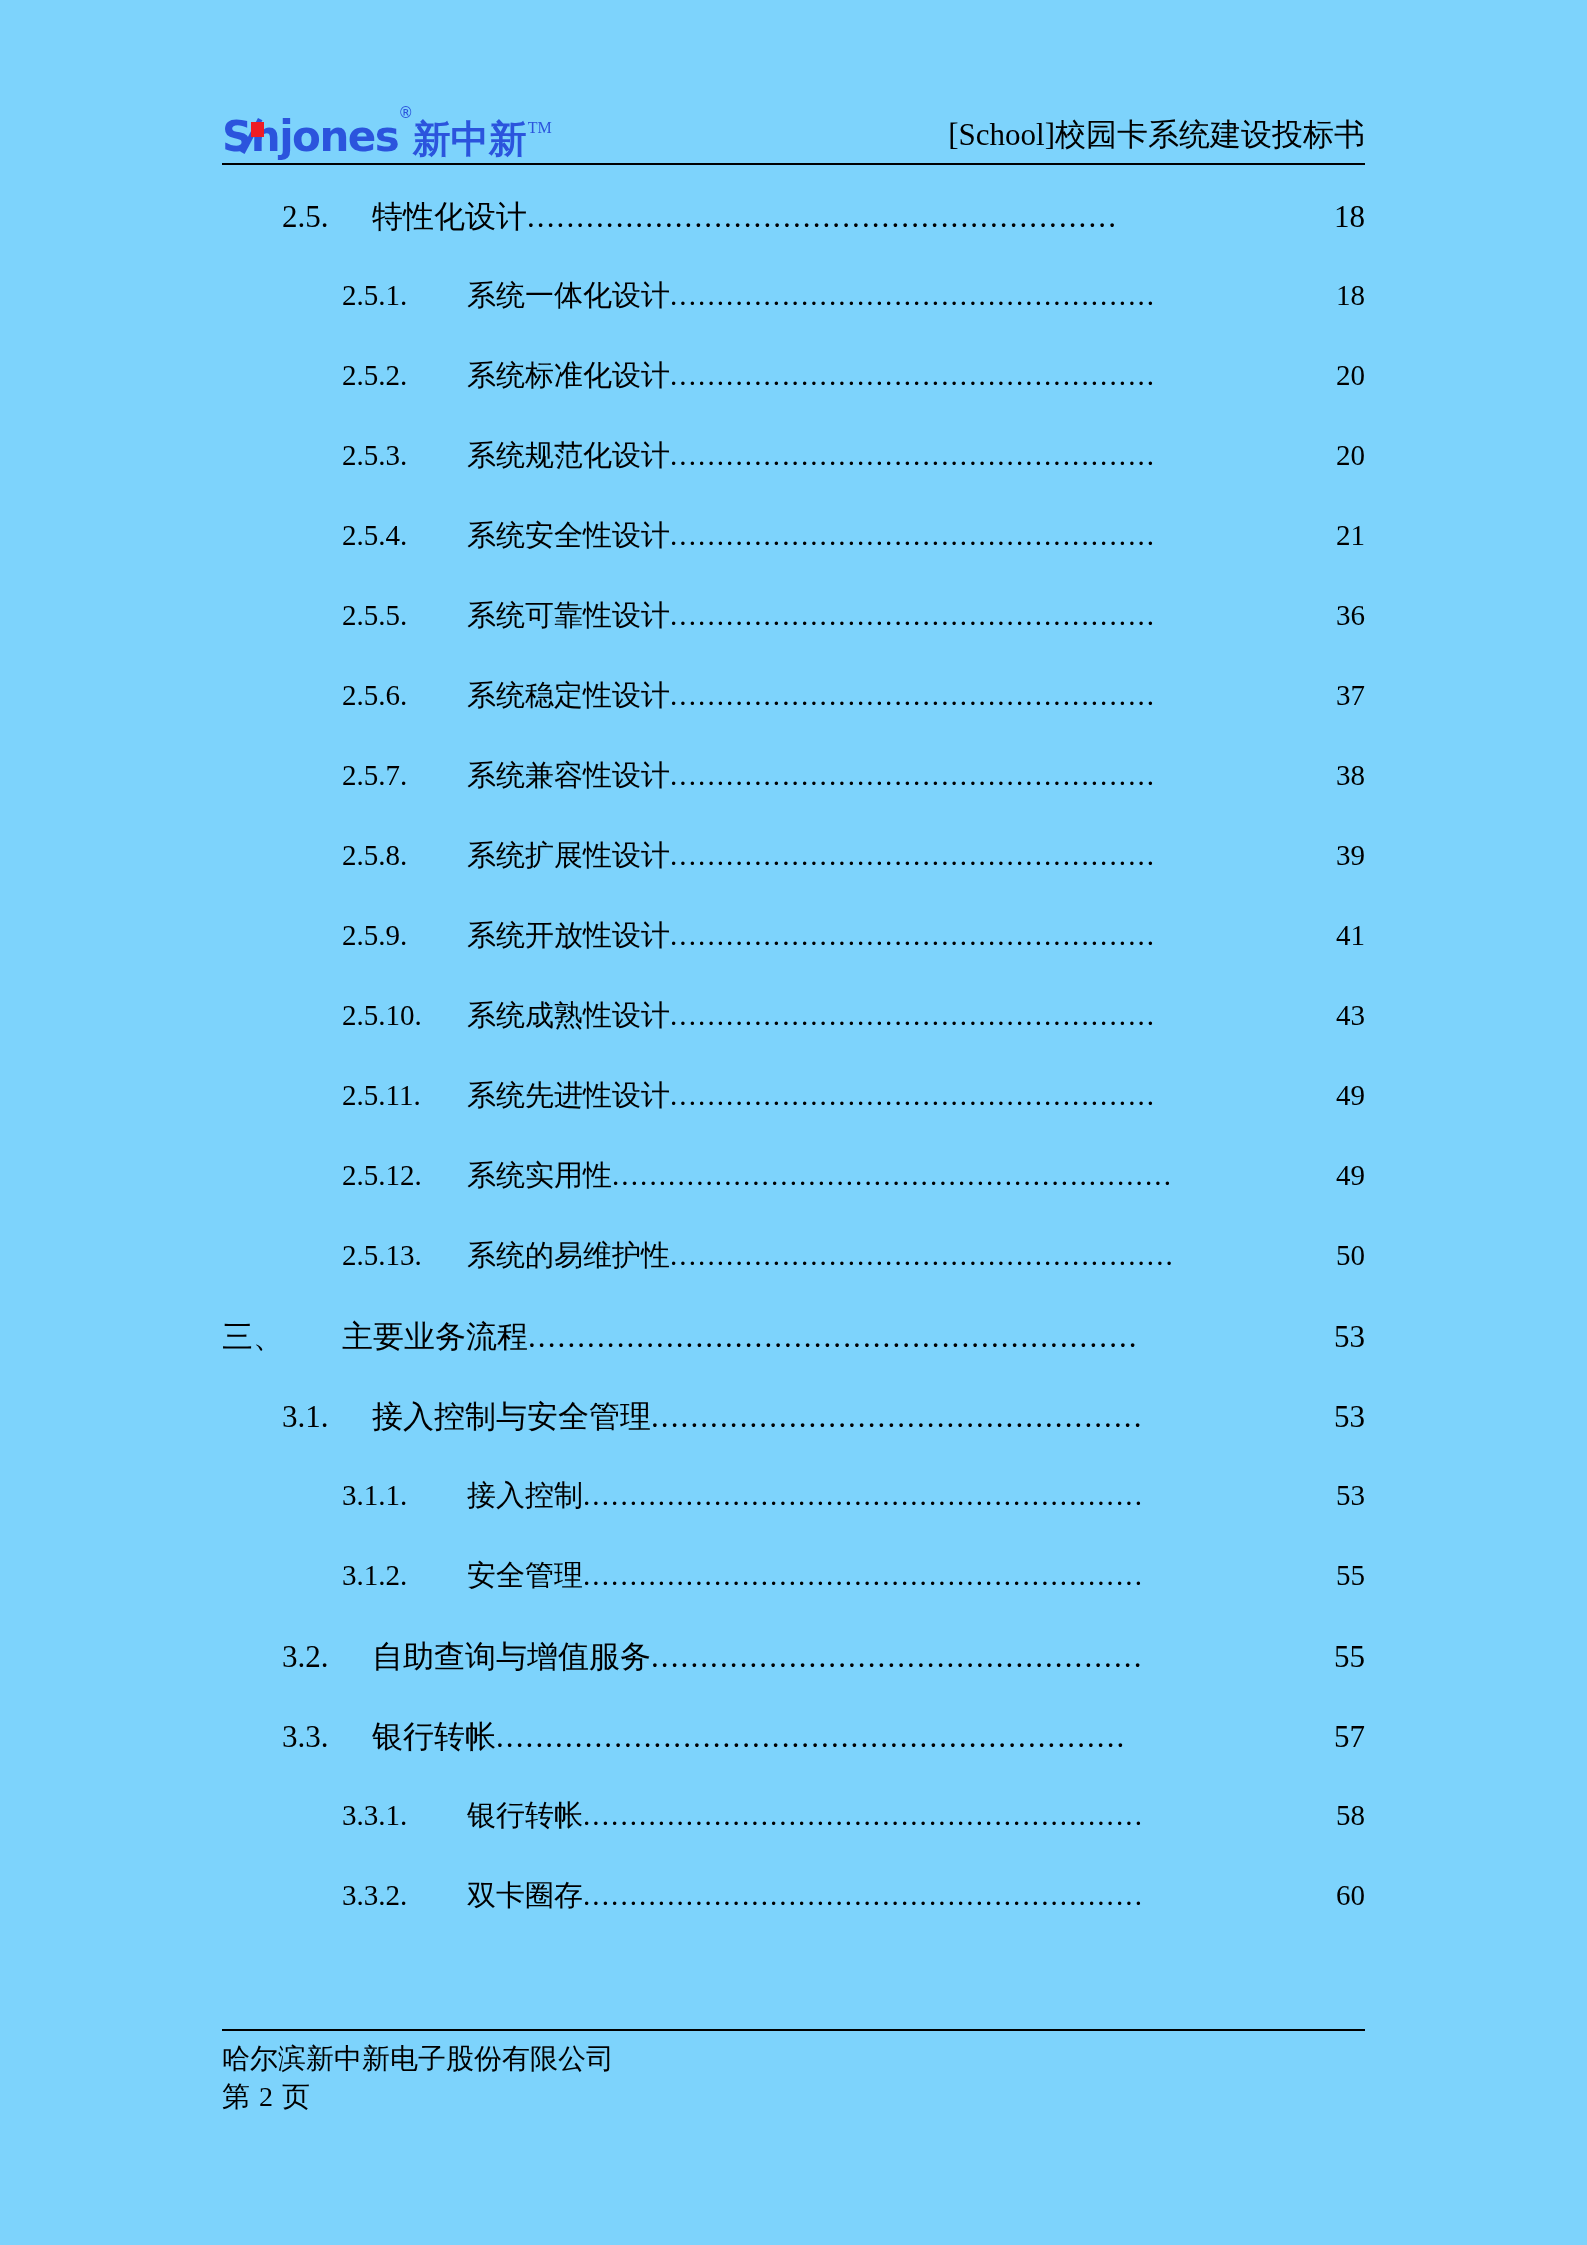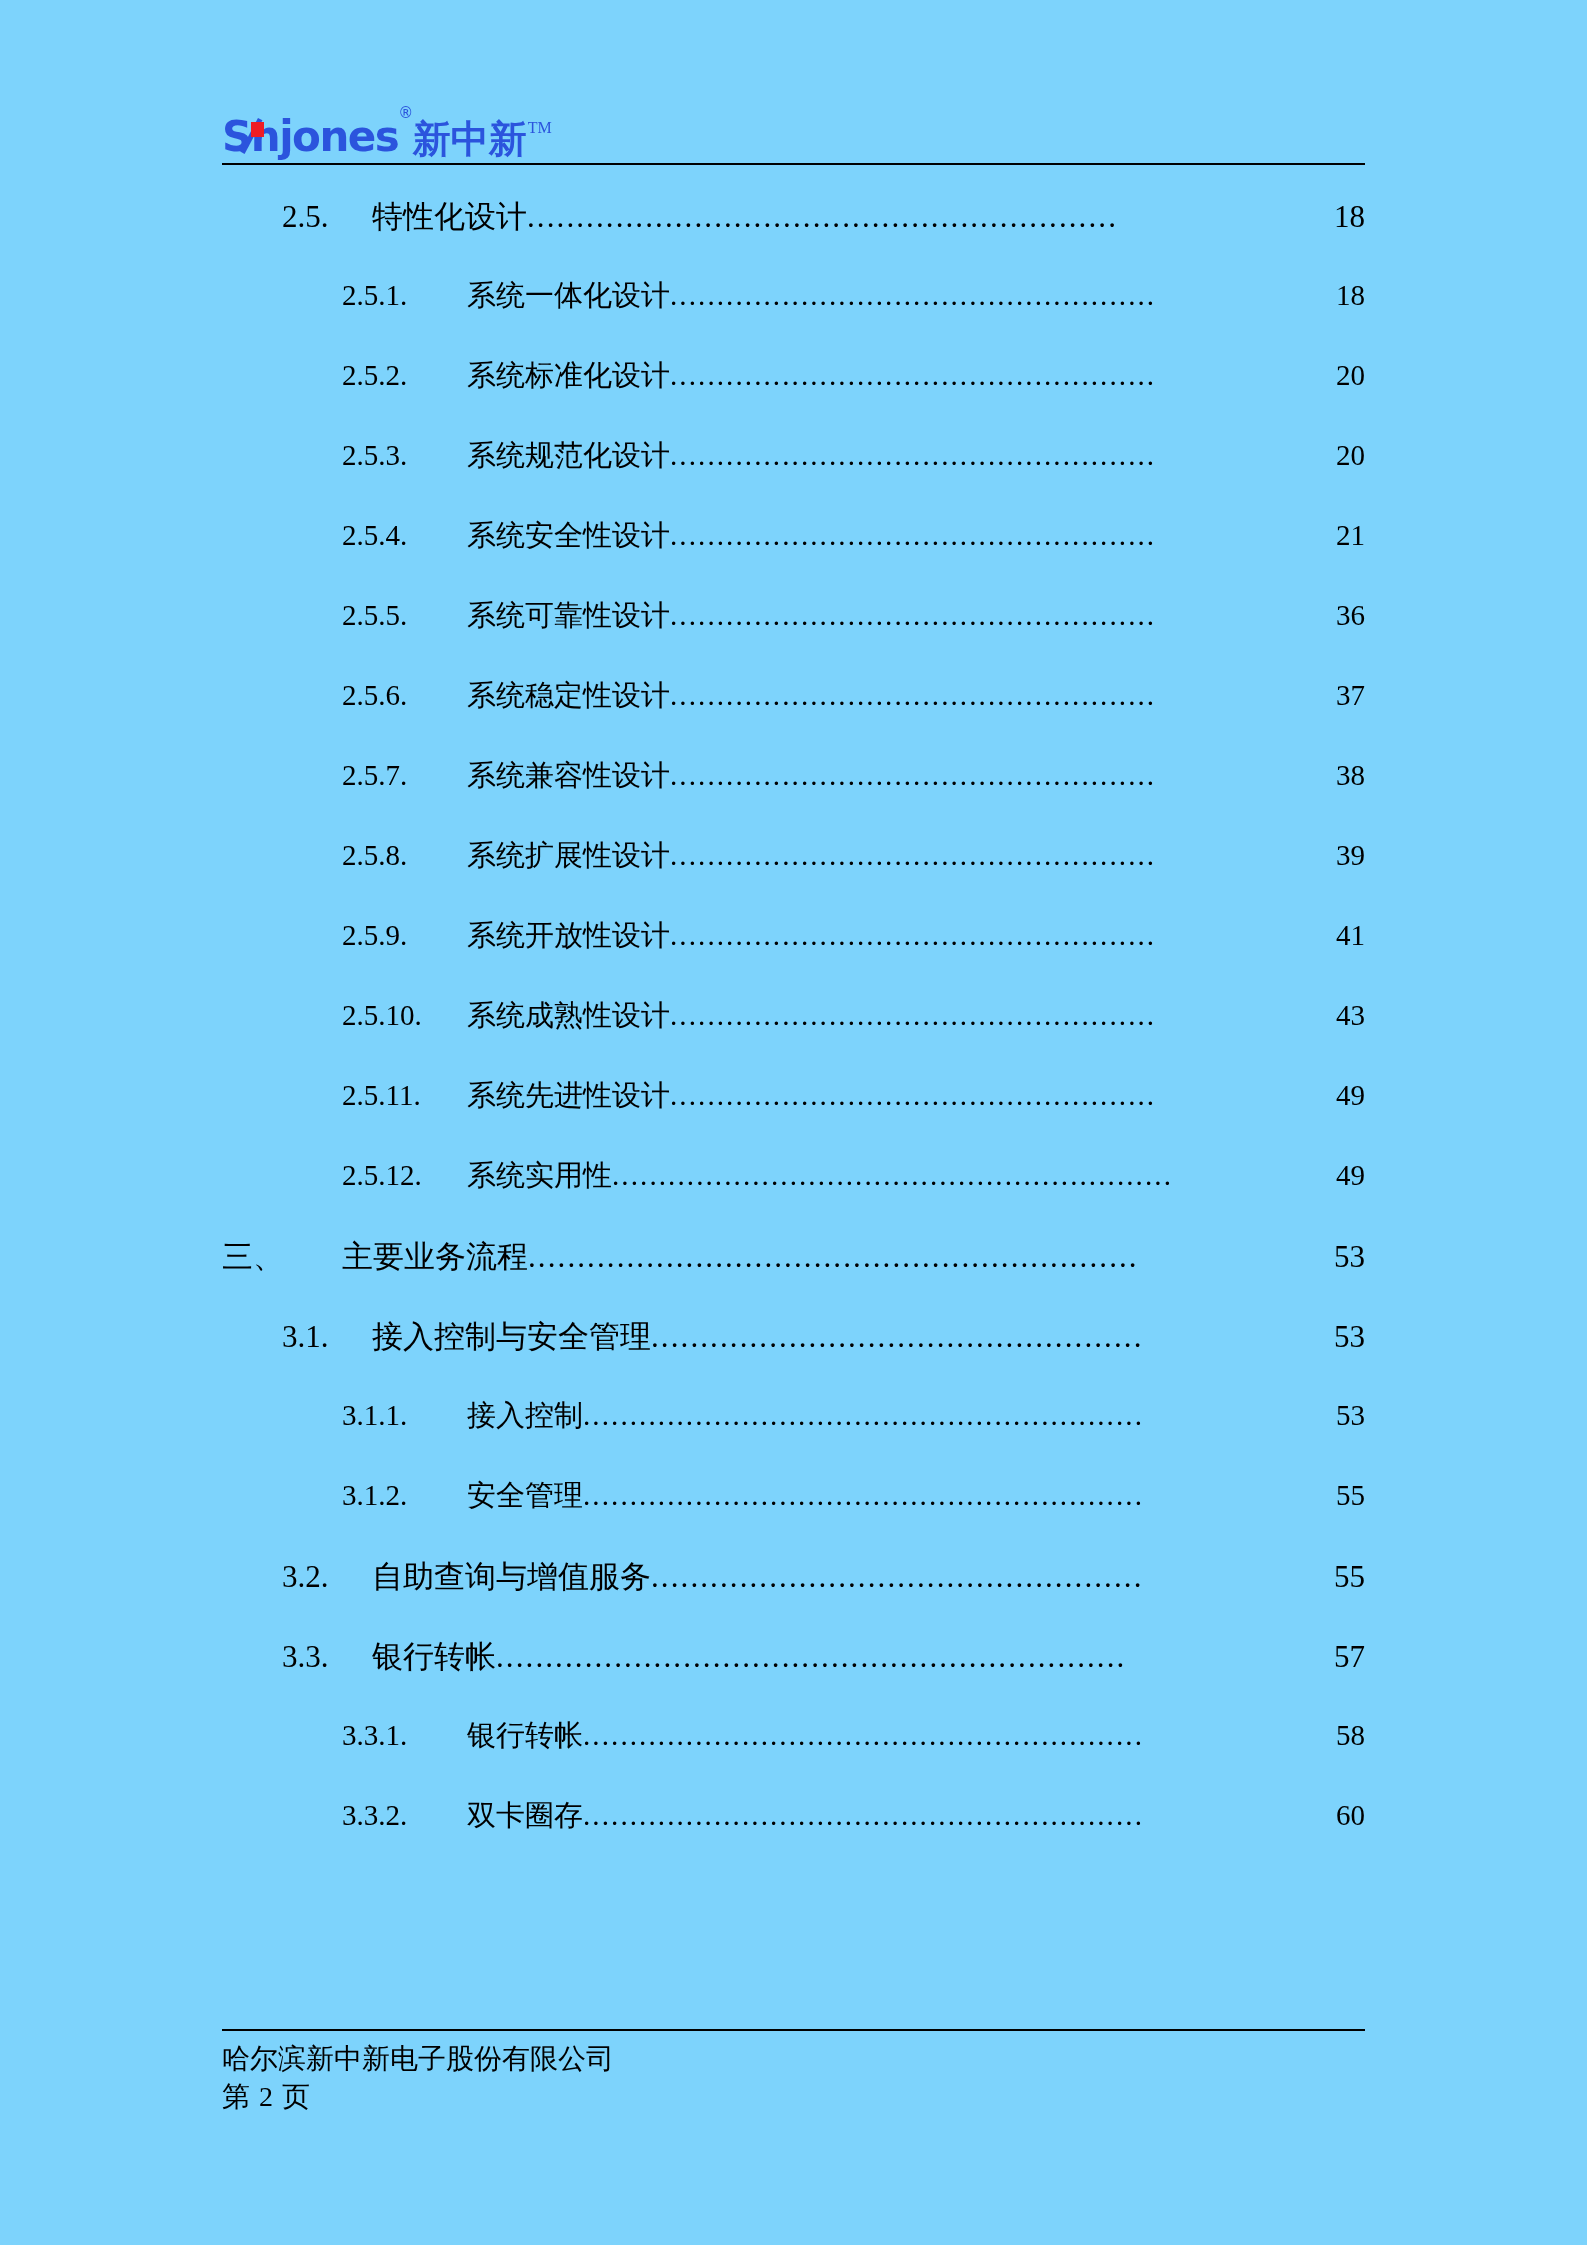--- a/index.html
+++ b/index.html
@@ -196,20 +196,21 @@
 <div id="page">
 
   <div id="header">
 
     <div id="logo">
       <span class="logo-latin"><span>S</span><span class="logo-slash"></span><span class="logo-redmark"></span><span>njones</span><span class="logo-reg">®</span></span>
         <span class="logo-cn">新中新</span>
         <span class="logo-tm">TM</span>
     </div>
 
+    <div id="header-title">[School]校园卡系统建设投标书</div>
   </div>
   <div id="header-rule"></div>
 
   <div id="toc">
       <div class="toc-row lvl2">
         <span class="toc-num">2.5.</span>
         <span class="toc-title">特性化设计</span>
         <span class="toc-dots">............................................................</span>
         <span class="toc-page">18</span>
       </div>
@@ -277,20 +278,26 @@
         <span class="toc-num">2.5.11.</span>
         <span class="toc-title">系统先进性设计</span>
         <span class="toc-dots">....................................................</span>
         <span class="toc-page">49</span>
       </div>
       <div class="toc-row lvl3">
         <span class="toc-num">2.5.12.</span>
         <span class="toc-title">系统实用性</span>
         <span class="toc-dots">............................................................</span>
         <span class="toc-page">49</span>
+      </div>
+      <div class="toc-row lvl3">
+        <span class="toc-num">2.5.13.</span>
+        <span class="toc-title">系统的易维护性</span>
+        <span class="toc-dots">......................................................</span>
+        <span class="toc-page">50</span>
       </div>
       <div class="toc-row lvl1">
         <span class="toc-num">三、</span>
         <span class="toc-title">主要业务流程</span>
         <span class="toc-dots">..............................................................</span>
         <span class="toc-page">53</span>
       </div>
       <div class="toc-row lvl2">
         <span class="toc-num">3.1.</span>
         <span class="toc-title">接入控制与安全管理</span>

